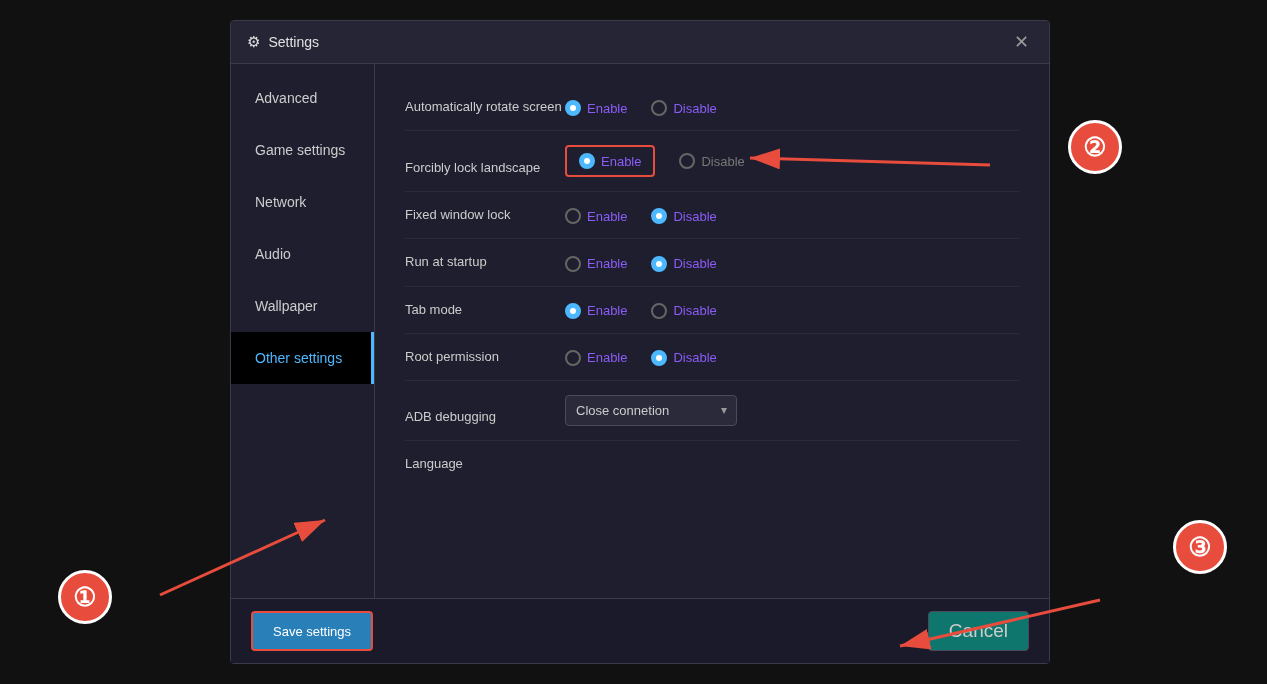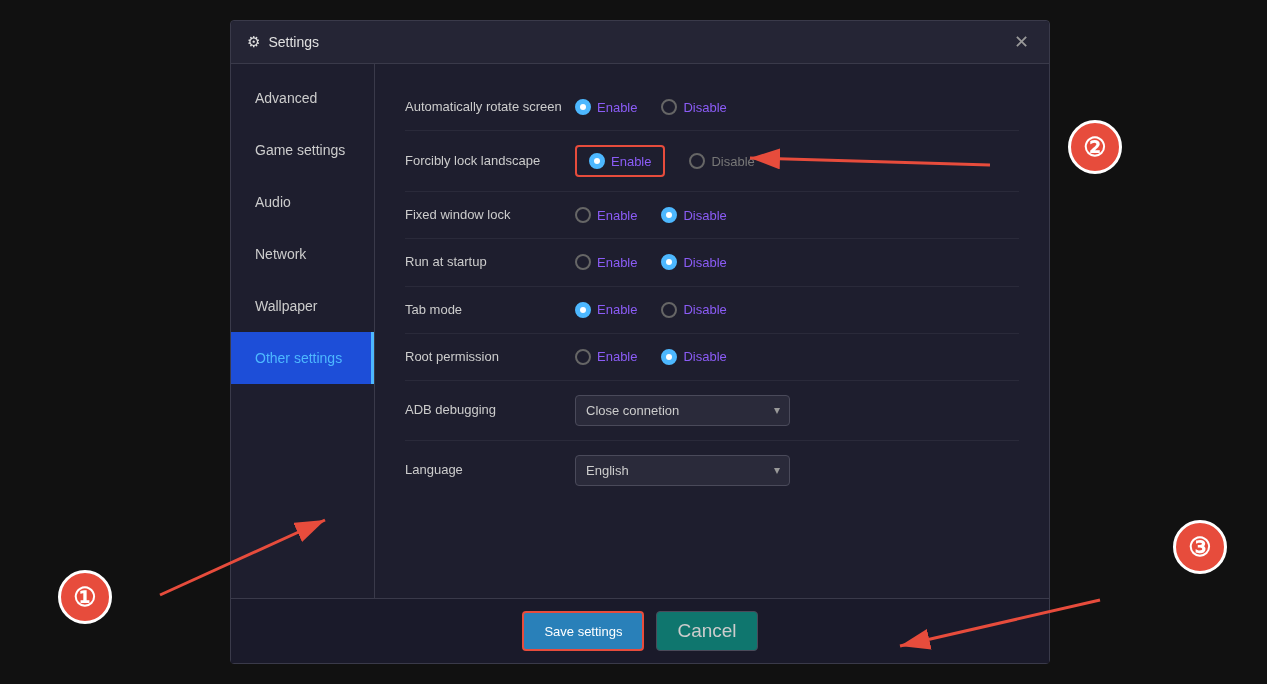--- a/index.html
+++ b/index.html
@@ -78,45 +78,44 @@
 
     .sidebar-item {
       padding: 18px 24px;
       color: #ccc;
       font-size: 14px;
       cursor: pointer;
       position: relative;
     }
     .sidebar-item.active {
       color: #4db8ff;
-      background: #1d4ed8;
+      background: #000000;
     }
     .sidebar-item.active::after {
       content: '';
       position: absolute;
       right: 0;
       top: 0;
       bottom: 0;
       width: 3px;
       background: #4db8ff;
     }
 
     .content-area {
       flex: 1;
       padding: 20px 30px;
       overflow-y: auto;
       background: #1e1e2e;
     }
 
     .setting-row {
       display: flex;
-      align-items: center;
+      align-items: flex-end;
       padding: 14px 0;
       border-bottom: 1px solid #2a2a3a;
-      gap: 10px;
     }
     .setting-row:last-of-type { border-bottom: none; }
 
     .setting-label {
       width: 160px;
       color: #ccc;
       font-size: 13px;
       flex-shrink: 0;
       line-height: 1.4;
     }
@@ -170,42 +169,42 @@
 
     .dropdown-select {
       background: #2a2a3a;
       border: 1px solid #4a4a5a;
       border-radius: 4px;
       color: #ccc;
       font-size: 13px;
       padding: 7px 30px 7px 10px;
       appearance: none;
       cursor: pointer;
-      width: 215px;
+      width: 172px;
       position: relative;
     }
 
     .dropdown-wrapper {
       position: relative;
       display: inline-block;
     }
     .dropdown-wrapper::after {
       content: '▾';
       position: absolute;
       right: 10px;
       top: 50%;
       transform: translateY(-50%);
       color: #999;
       pointer-events: none;
       font-size: 12px;
     }
 
     .dialog-footer {
       display: flex;
-      justify-content: center;
+      justify-content: space-between;
       gap: 12px;
       padding: 12px 20px;
       border-top: 1px solid #3a3a4a;
       background: #1a1a2a;
     }
 
     .btn-save {
       background: #2980b9;
       color: #fff;
       border: 2px solid #e74c3c;
@@ -305,24 +304,24 @@
     <div class="dialog-body">
 
       <div class="sidebar">
         <div class="sidebar-item">
           <span>Advanced</span>
         </div>
         <div class="sidebar-item">
           <span>Game settings</span>
         </div>
         <div class="sidebar-item">
+          <span>Network</span>
+        </div>
+        <div class="sidebar-item">
           <span>Audio</span>
-        </div>
-        <div class="sidebar-item">
-          <span>Network</span>
         </div>
         <div class="sidebar-item">
           <span>Wallpaper</span>
         </div>
         <div class="sidebar-item active">
           <span>Other settings</span>
         </div>
       </div>
 
       <div class="content-area">
@@ -429,28 +428,20 @@
             <select class="dropdown-select">
               <option>Close connetion</option>
               <option>Open connection</option>
             </select>
           </div>
         </div>
 
 
         <div class="setting-row">
           <div class="setting-label">Language</div>
-          <div class="dropdown-wrapper">
-            <select class="dropdown-select">
-              <option>English</option>
-              <option>Chinese</option>
-              <option>Spanish</option>
-              <option>French</option>
-            </select>
-          </div>
         </div>
 
       </div>
     </div>
 
     <div class="dialog-footer">
       <button class="btn-save">Save settings</button>
       <button class="btn-cancel">Cancel</button>
     </div>
 

